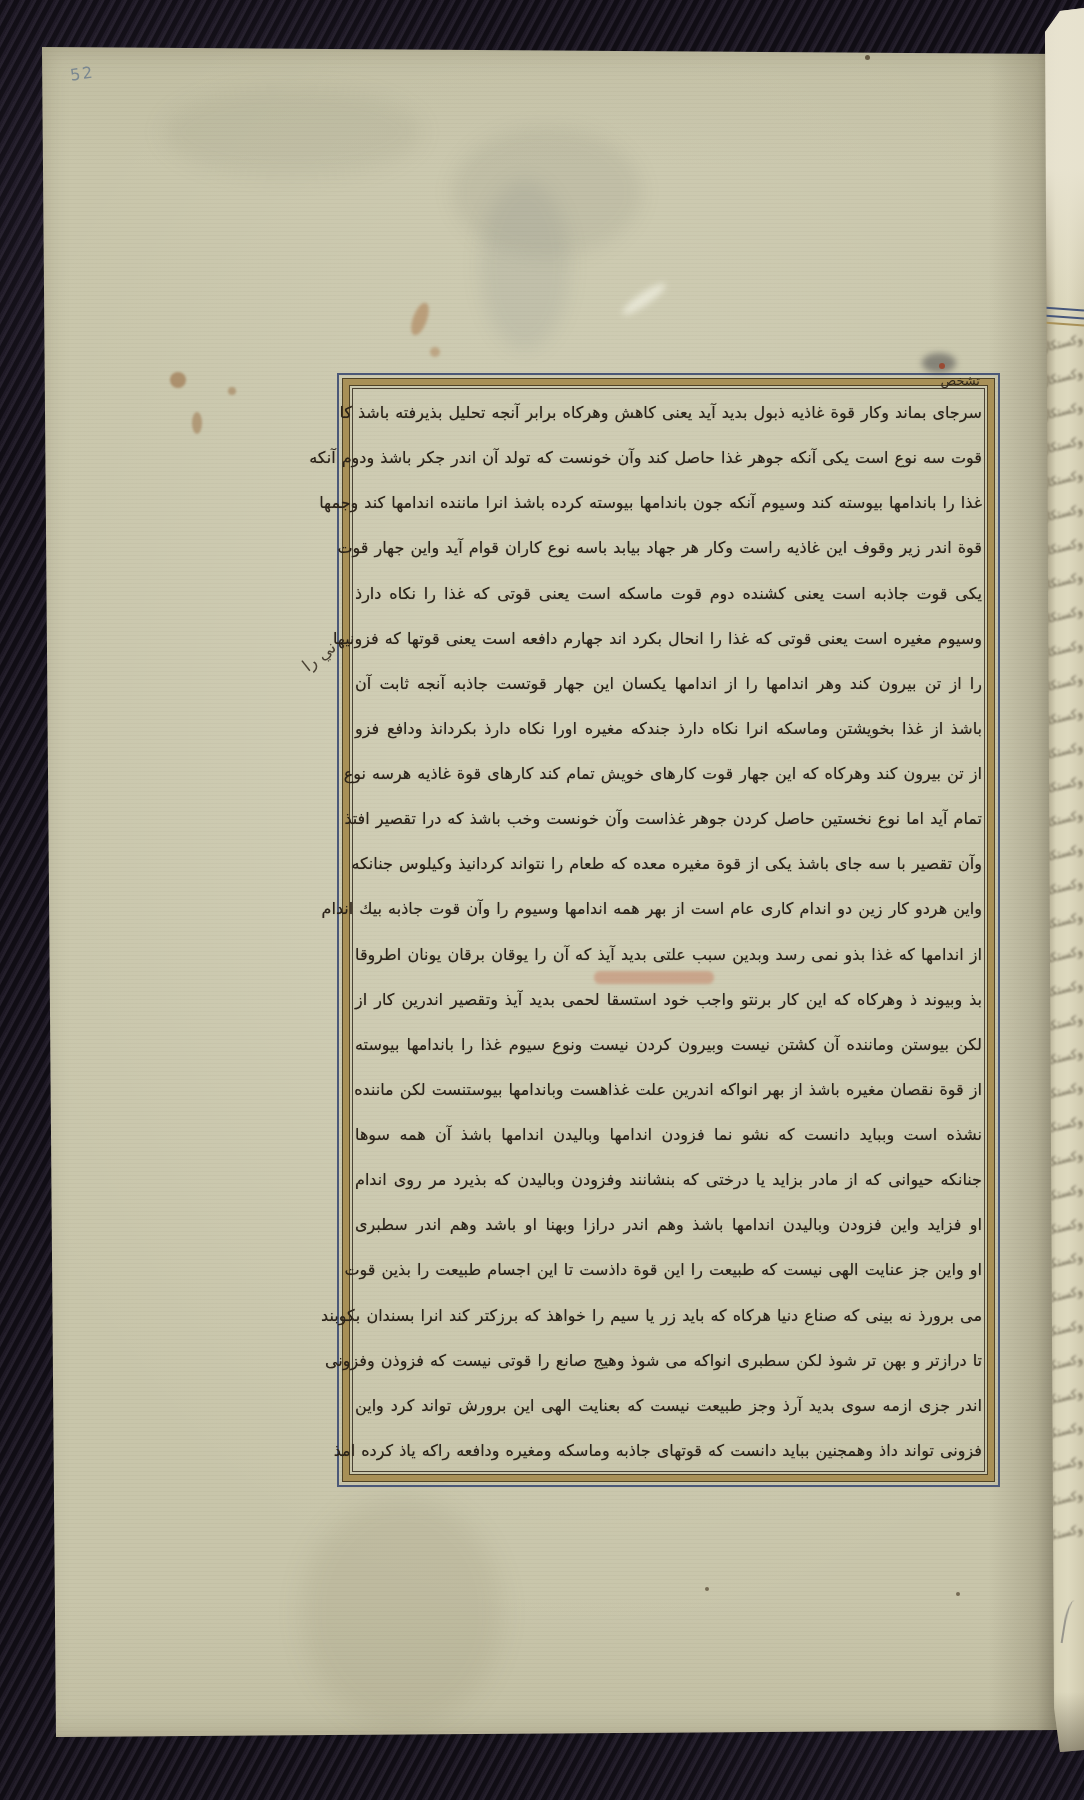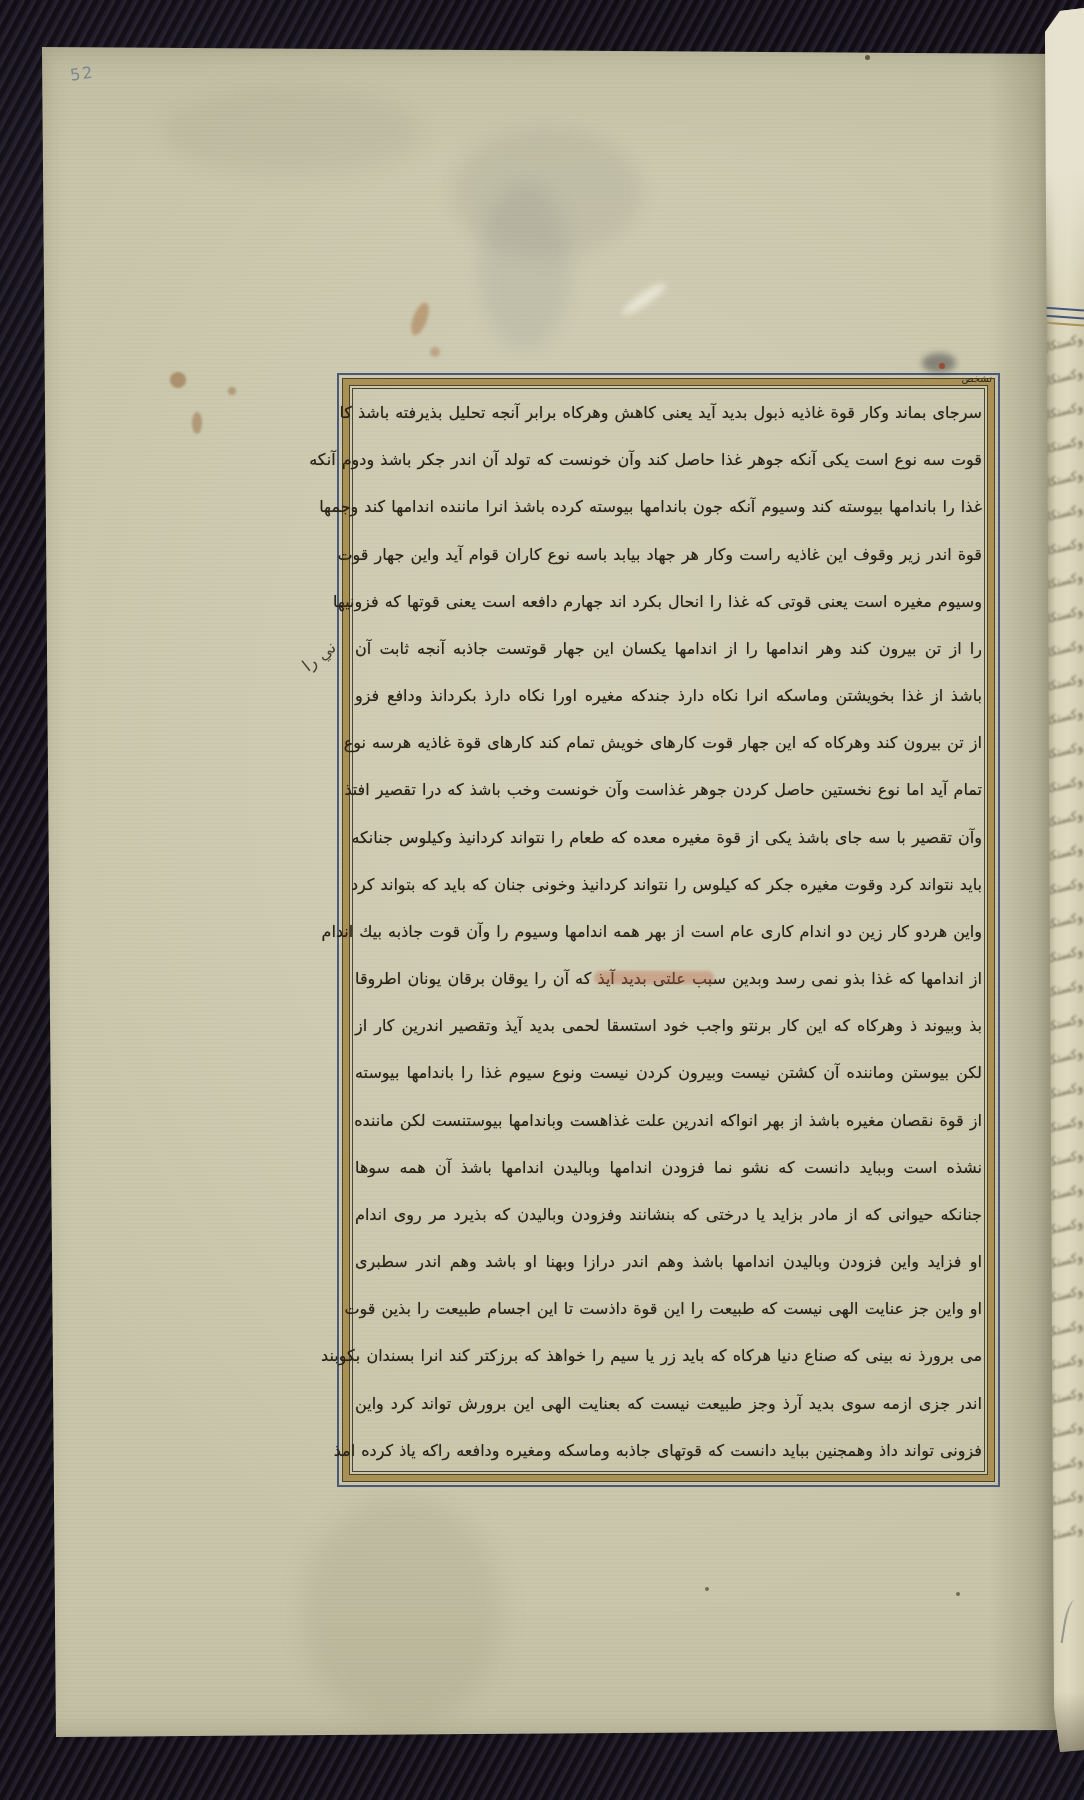--- a/index.html
+++ b/index.html
@@ -60,21 +60,21 @@
     direction:rtl;display:flex;flex-direction:column;justify-content:space-between;
   }
   .tline{
     width:100%;height:38px;line-height:38px;overflow:visible;white-space:nowrap;
     font-size:16px;color:#2b2319;
     text-align:justify;text-align-last:justify;text-justify:inter-word;
     text-shadow:0 0 0.7px rgba(45,35,22,0.55);
     word-spacing:1px;
   }
   .section-gloss{
-    position:absolute;top:0px;right:8px;font-size:10px;color:#2b2319;
+    position:absolute;top:0px;right:20px;font-size:13px;color:#2b2319;
     direction:rtl;opacity:0.95;
   }
   
   .red-dot{position:absolute;left:897px;top:316px;width:6px;height:6px;border-radius:50%;
     background:#9e3c23;opacity:0.8;}
   .ink-smudge{position:absolute;left:880px;top:306px;width:34px;height:20px;border-radius:50%;
     background:rgba(48,48,55,0.45);filter:blur(3px);}
   .red-smudge{position:absolute;left:552px;top:924px;width:120px;height:13px;border-radius:6px;
     background:#c0674a;opacity:0.38;filter:blur(1.6px);}
   
@@ -131,37 +131,38 @@
   <div class="frame">
     <div class="rule-blue"></div>
     <div class="rule-gold"></div>
     <div class="rule-inner"></div>
     <div class="text-area">
 
     <div class="tline">سرجاى بماند وكار قوة غاذيه ذبول بديد آيد يعنى كاهش وهركاه برابر آنجه تحليل بذيرفته باشذ كا</div>
         <div class="tline">قوت سه نوع است يكى آنكه جوهر غذا حاصل كند وآن خونست كه تولد آن اندر جكر باشذ ودوم آنكه</div>
         <div class="tline">غذا را باندامها بيوسته كند وسيوم آنكه جون باندامها بيوسته كرده باشذ انرا ماننده اندامها كند وجمها</div>
         <div class="tline">قوة اندر زير وقوف اين غاذيه راست وكار هر جهاد بيابد باسه نوع كاران قوام آيد واين جهار قوت</div>
+        <div class="tline">يكى قوت جاذبه است يعنى كشنده دوم قوت ماسكه است يعنى قوتى كه غذا را نكاه دارذ</div>
         <div class="tline">وسيوم مغيره است يعنى قوتى كه غذا را انحال بكرد اند جهارم دافعه است يعنى قوتها كه فزونيها</div>
         <div class="tline">را از تن بيرون كند وهر اندامها را از اندامها يكسان اين جهار قوتست جاذبه آنجه ثابت آن</div>
         <div class="tline">باشذ از غذا بخويشتن وماسكه انرا نكاه دارذ جندكه مغيره اورا نكاه دارذ بكردانذ ودافع فزو</div>
         <div class="tline">از تن بيرون كند وهركاه كه اين جهار قوت كارهاى خويش تمام كند كارهاى قوة غاذيه هرسه نوع</div>
         <div class="tline">تمام آيد اما نوع نخستين حاصل كردن جوهر غذاست وآن خونست وخب باشذ كه درا تقصير افتذ</div>
         <div class="tline">وآن تقصير با سه جاى باشذ يكى از قوة مغيره معده كه طعام را نتواند كردانيذ وكيلوس جنانكه</div>
-        <div class="tline">بايد نتواند كرد وقوت مغيره جكر كه كيلوس را نتواند كردانيذ وخونى جنان كه بايد كه بتواند كرد</div>
         <div class="tline">واين هردو كار زين دو اندام كارى عام است از بهر همه اندامها وسيوم را وآن قوت جاذبه بيك اندام</div>
         <div class="tline">از اندامها كه غذا بذو نمى رسد وبدين سبب علتى بديد آيذ كه آن را يوقان برقان يونان اطروقا</div>
         <div class="tline">بذ وبيوند ذ وهركاه كه اين كار برنتو واجب خود استسقا لحمى بديد آيذ وتقصير اندرين كار از</div>
         <div class="tline">لكن بيوستن وماننده آن كشتن نيست وبيرون كردن نيست ونوع سيوم غذا را باندامها بيوسته</div>
         <div class="tline">از قوة نقصان مغيره باشذ از بهر انواكه اندرين علت غذاهست وباندامها بيوستنست لكن ماننده</div>
         <div class="tline">نشذه است وببايد دانست كه نشو نما فزودن اندامها وباليدن اندامها باشذ آن همه سوها</div>
         <div class="tline">جنانكه حيوانى كه از مادر بزايد يا درختى كه بنشانند وفزودن وباليدن كه بذيرد مر روى اندام</div>
         <div class="tline">او فزايد واين فزودن وباليدن اندامها باشذ وهم اندر درازا وبهنا او باشد وهم اندر سطبرى</div>
         <div class="tline">او واين جز عنايت الهى نيست كه طبيعت را اين قوة داذست تا اين اجسام طبيعت را بذين قوت</div>
         <div class="tline">مى برورذ نه بينى كه صناع دنيا هركاه كه بايد زر يا سيم را خواهذ كه برزكتر كند انرا بسندان بكوبند</div>
+        <div class="tline">تا درازتر و بهن تر شوذ لكن سطبرى انواكه مى شوذ وهيج صانع را قوتى نيست كه فزوذن وفزونى</div>
         <div class="tline">اندر جزى ازمه سوى بديد آرذ وجز طبيعت نيست كه بعنايت الهى اين برورش تواند كرد واين</div>
         <div class="tline">فزونى تواند داذ وهمجنين ببايد دانست كه قوتهاى جاذبه وماسكه ومغيره ودافعه راكه ياذ كرده امذ</div>
       </div>
     <div class="section-gloss">تشخص</div>
   </div>
 
   <div class="ink-smudge"></div>
   <div class="red-dot"></div>
   <div class="red-smudge"></div>
 </div>

